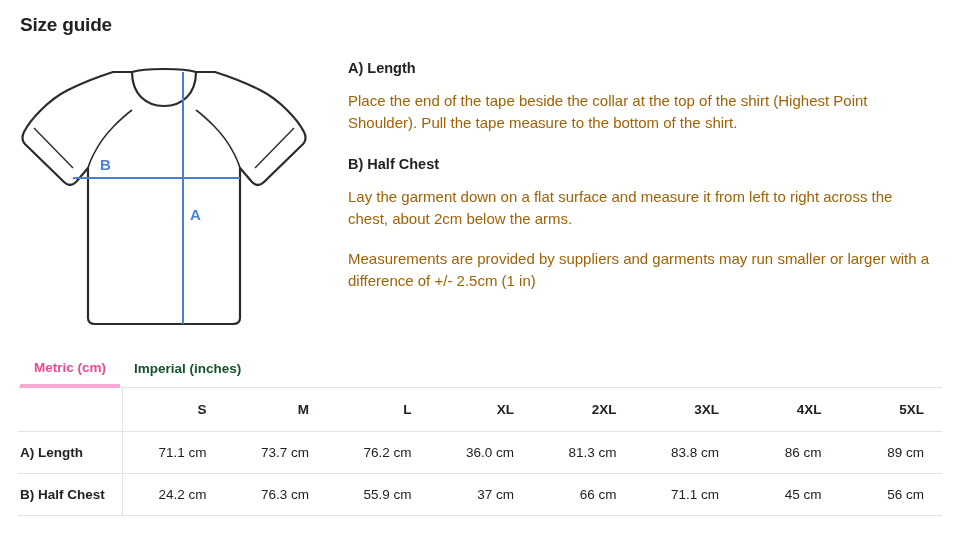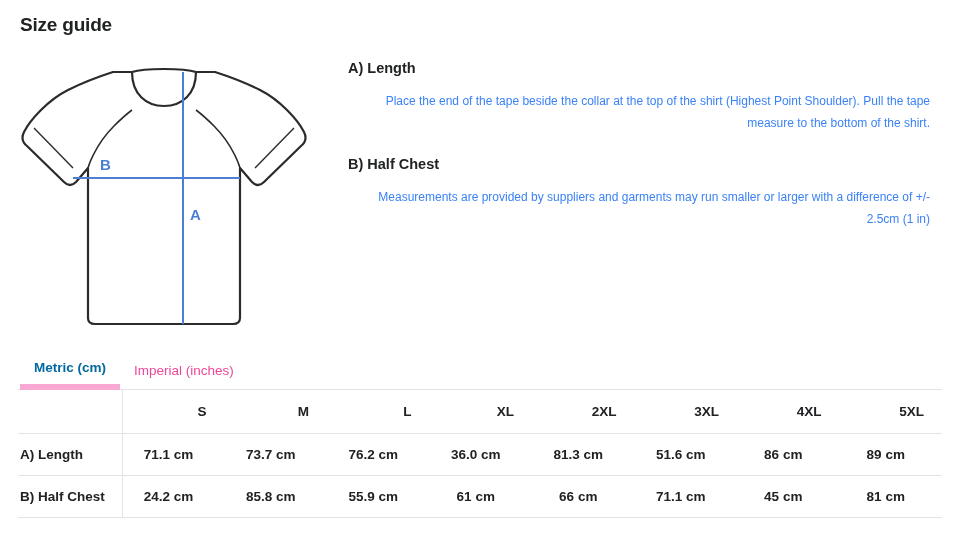--- a/index.html
+++ b/index.html
@@ -45,50 +45,50 @@
   .desc h3 {
     font-size: 14.5px;
     font-weight: bold;
     margin: 0 0 14px 0;
     color: #202223;
   }
   .desc h3.second {
     margin-top: 22px;
   }
   .desc p {
-    font-size: 12px;
+    font-size: 15px;
     line-height: 22px;
     margin: 0 0 6px 0;
-    color: #3b82f6;
-    text-align: right;
+    color: #a16207;
   }
   .desc p.spaced {
-    margin-top: 8px;
+    margin-top: 18px;
   }
   
   .tabs {
     margin-top: 20px;
     display: flex;
     flex-direction: row;
     align-items: flex-end;
     border-bottom: 1px solid #e1e3e5;
     padding-left: 2px;
   }
   .tab {
     font-size: 13.5px;
     padding: 6px 14px 9px 14px;
-    color: #ec4899;
+    color: #14532d;
     cursor: pointer;
     border-bottom: 3px solid transparent;
     margin-bottom: -1px;
+    font-weight: bold;
   }
   .tab.active {
-    color: #0369a1;
-    font-weight: bold;
-    border-bottom: 6px solid #f9a8d4;
+    color: #ec4899;
+    font-weight: bold;
+    border-bottom: 4px solid #f9a8d4;
   }
   
   table.size-table {
     width: 100%;
     border-collapse: collapse;
     margin-top: 0;
     table-layout: fixed;
   }
   table.size-table th, table.size-table td {
     border-bottom: 1px solid #e1e3e5;
@@ -102,23 +102,22 @@
     width: 104px;
     padding-left: 2px;
     border-right: 1px solid #e1e3e5;
   }
   table.size-table th.colhead {
     text-align: right;
     font-weight: bold;
     padding-right: 18px;
   }
   table.size-table td.val {
-    text-align: center;
+    text-align: right;
     padding-right: 18px;
-    font-weight: bold;
   }
   table.size-table thead th {
     padding-top: 14px;
     padding-bottom: 14px;
   }
   .label-letter {
     font-family: "Liberation Sans", sans-serif;
     font-size: 15px;
     font-weight: bold;
     fill: #4a7fd4;
@@ -150,20 +149,21 @@
         <line x1="55" y1="128" x2="222" y2="128" stroke="#4a7fd4" stroke-width="2"></line>
         <text class="label-letter" x="82" y="120">B</text>
         <text class="label-letter" x="172" y="170">A</text>
       </svg>
     </div>
 
     <div class="desc">
       <h3>A) Length</h3>
       <p>Place the end of the tape beside the collar at the top of the shirt (Highest Point Shoulder). Pull the tape measure to the bottom of the shirt.</p>
       <h3 class="second">B) Half Chest</h3>
+      <p>Lay the garment down on a flat surface and measure it from left to right across the chest, about 2cm below the arms.</p>
       <p class="spaced">Measurements are provided by suppliers and garments may run smaller or larger with a difference of +/- 2.5cm (1 in)</p>
     </div>
 
   </div>
 
   <div class="tabs">
     <div class="tab active">Metric (cm)</div>
     <div class="tab">Imperial (inches)</div>
   </div>
 
@@ -182,31 +182,31 @@
       </tr>
     </thead>
     <tbody>
       <tr>
         <td class="rowhead">A) Length</td>
         <td class="val">71.1 cm</td>
         <td class="val">73.7 cm</td>
         <td class="val">76.2 cm</td>
         <td class="val">36.0 cm</td>
         <td class="val">81.3 cm</td>
-        <td class="val">51.6 cm</td>
+        <td class="val">83.8 cm</td>
         <td class="val">86 cm</td>
         <td class="val">89 cm</td>
       </tr>
       <tr>
         <td class="rowhead">B) Half Chest</td>
         <td class="val">24.2 cm</td>
-        <td class="val">85.8 cm</td>
+        <td class="val">76.3 cm</td>
         <td class="val">55.9 cm</td>
-        <td class="val">61 cm</td>
+        <td class="val">37 cm</td>
         <td class="val">66 cm</td>
         <td class="val">71.1 cm</td>
         <td class="val">45 cm</td>
-        <td class="val">81 cm</td>
+        <td class="val">56 cm</td>
       </tr>
     </tbody>
   </table>
 
 </div>
 
 </body></html>

